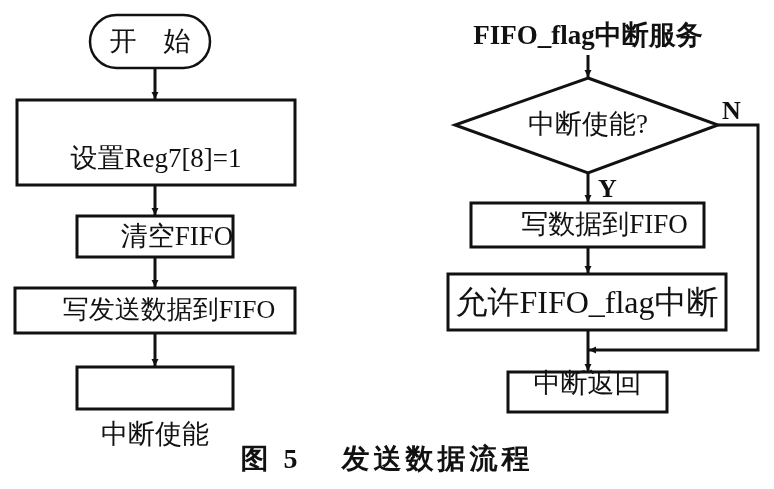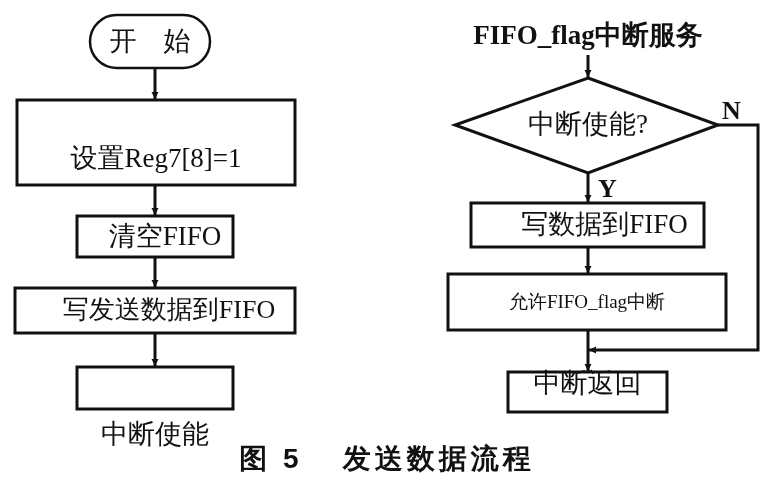--- a/index.html
+++ b/index.html
@@ -7,21 +7,21 @@
          font-family: "DejaVu Serif", "Liberation Serif", serif; color: #111; }
   svg.flow { position: absolute; left: 0; top: 0; }
   .node-text { position: absolute; display: flex; align-items: center; justify-content: center;
                text-align: center; font-size: 27px; line-height: 1.25; white-space: nowrap; color: #111;
                font-family: "Liberation Serif", "DejaVu Serif", serif; }
   .node-text.two-line { flex-direction: column; }
   .label { position: absolute; font-size: 26px; font-weight: bold; color: #111;
            font-family: "Liberation Serif", "DejaVu Serif", serif; }
   .caption { position: absolute; left: 0; width: 774px; top: 440px; text-align: center;
              font-size: 28px; font-weight: bold; letter-spacing: 4px;
-             font-family: Liberation Sans, sans-serif; }
+             font-family: Liberation Serif, serif; }
   .caption .num { margin-right: 40px; }
 </style>
 </head>
 <body>
 
 <svg class="flow" width="774" height="489" viewBox="0 0 774 489">
   <defs>
     <marker id="arr" viewBox="0 0 10 10" refX="10" refY="5" markerWidth="7" markerHeight="9" orient="auto" markerUnits="userSpaceOnUse">
       <path d="M0,0 L10,5 L0,10 z" fill="#111"></path>
     </marker>
@@ -47,27 +47,27 @@
     <line x1="588" y1="330" x2="588" y2="371" marker-end="url(#arr)"></line>
     <polyline points="718,125 758,125 758,350 589,350" marker-end="url(#arr)"></polyline>
     <rect x="508" y="372" width="159" height="40"></rect>
   </g>
 </svg>
 
 <div class="node-text" style="left:90px;top:15px;width:120px;height:53px;font-size:27px;">开　始</div>
 <div class="node-text two-line" style="left:17px;top:100px;width:278px;height:85px;margin-top:16px;">
   <span>设置Reg7[8]=1</span>
 </div>
-<div class="node-text" style="left:77px;top:216px;width:176px;height:41px;">清空FIFO</div>
+<div class="node-text" style="left:77px;top:216px;width:176px;height:41px;padding-left:12px;">清空FIFO</div>
 <div class="node-text" style="left:15px;top:288px;width:280px;height:45px;font-size:26px;margin-left:14px;">写发送数据到FIFO</div>
 <div class="node-text" style="left:77px;top:367px;width:156px;height:42px;margin-top:47px;">中断使能</div>
 
 <div class="node-text" style="left:440px;top:18px;width:296px;height:36px;font-size:27px;font-weight:bold;">FIFO_flag中断服务</div>
 <div class="node-text" style="left:480px;top:105px;width:216px;height:40px;">中断使能?</div>
 <div class="label" style="left:722px;top:96px;">N</div>
 <div class="label" style="left:598px;top:174px;">Y</div>
 <div class="node-text" style="left:471px;top:203px;width:267px;height:44px;">写数据到FIFO</div>
-<div class="node-text" style="left:448px;top:274px;width:278px;height:56px;font-size:19px;">允许FIFO_flag中断</div>
+<div class="node-text" style="left:448px;top:274px;width:278px;height:56px;font-size:32px;">允许FIFO_flag中断</div>
 <div class="node-text" style="left:508px;top:372px;width:159px;height:24px;">中断返回</div>
 
 <div class="caption">
   <span class="num">图 5</span><span>发送数据流程</span>
 </div>
 
 </body></html>

